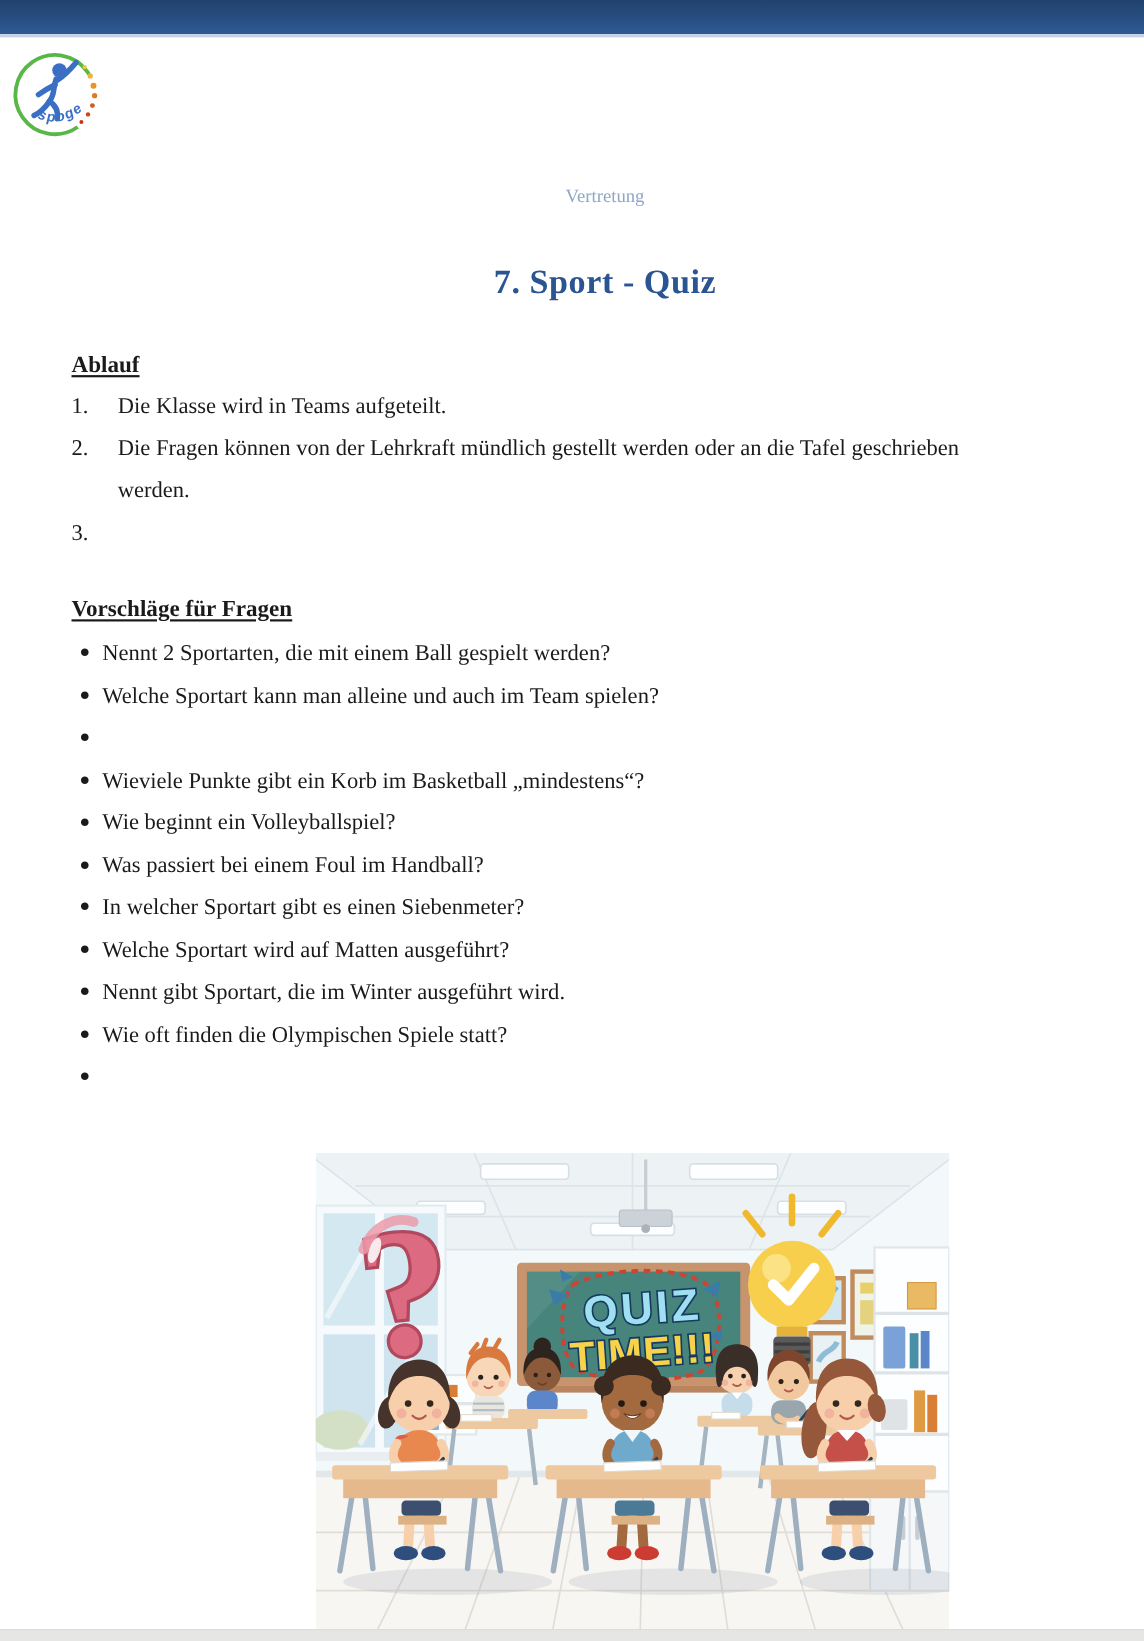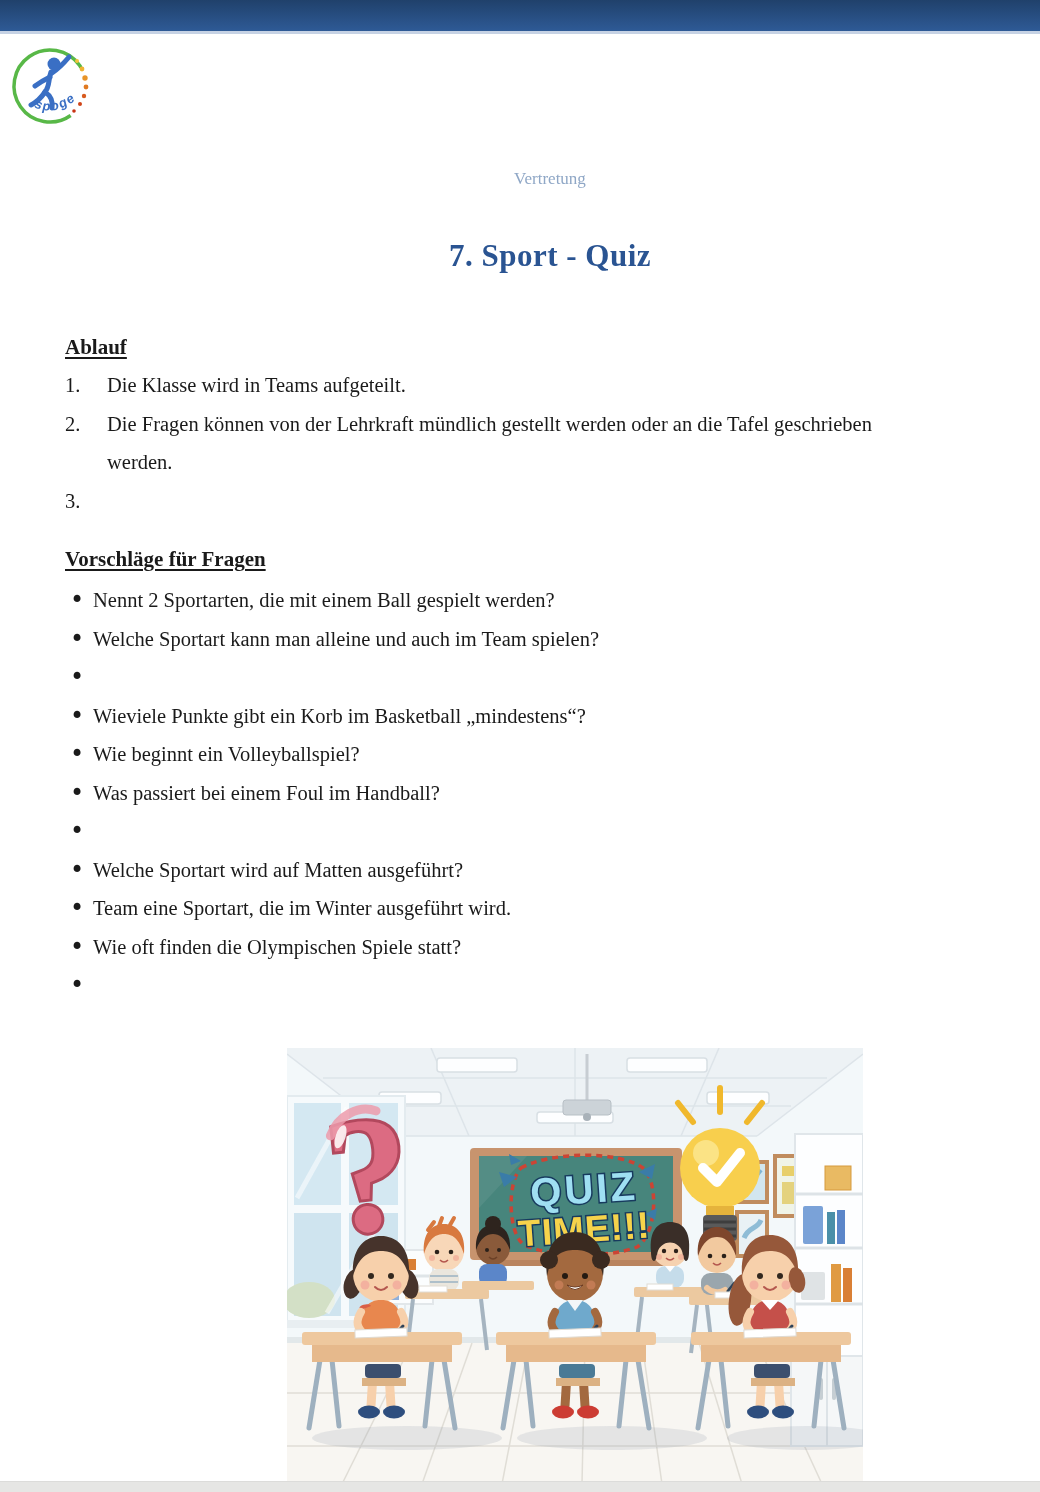--- a/index.html
+++ b/index.html
@@ -5,29 +5,29 @@
   html,body{margin:0;padding:0;background:#ffffff;}
   .page{position:relative;width:1040px;height:1492px;background:#ffffff;overflow:hidden;
         font-family:"Liberation Serif","DejaVu Serif",serif;color:#1a1a1a;}
   .topbar{position:absolute;top:0;left:0;width:1040px;height:31px;
           background:linear-gradient(#20416b,#2e5a96);border-bottom:3px solid #c6d2e4;}
   .logo{position:absolute;top:44px;left:8px;width:84px;height:84px;}
   .vertretung{position:absolute;top:169px;left:0;width:1100px;text-align:center;
               font-size:17px;color:#8fa7c6;}
   .doc-title{position:absolute;top:238px;left:0;width:1100px;text-align:center;
              font-size:31px;font-weight:bold;color:#2a5492;letter-spacing:.5px;}
-  .content{position:absolute;top:328px;left:65px;width:912px;}
+  .content{position:absolute;top:312px;left:65px;width:912px;}
   .sec-heading{font-size:21px;font-weight:bold;line-height:38px;
                text-decoration:underline;text-decoration-thickness:2px;text-underline-offset:3px;}
   .li{display:flex;align-items:flex-start;font-size:20.5px;line-height:38.5px;}
   .olist .num{flex:none;width:42px;}
   .olist .li-text{max-width:808px;}
   .ulist{padding-left:5px;}
   .ulist .bullet{flex:none;width:23px;font-size:24px;font-family:"DejaVu Sans",sans-serif;}
-  .gap-before{margin-top:20px;}
+  .gap-before{margin-top:30px;}
   .small-gap{margin-top:3px;}
   .illustration{position:absolute;top:1048px;left:287px;width:576px;height:436px;}
   .page-edge{position:absolute;bottom:0;left:0;width:1040px;height:10px;background:#e6e6e4;
              border-top:1px solid #dcdcda;}
 </style>
 </head>
 <body>
 
 <div class="page">
 
@@ -111,30 +111,31 @@
           <span class="li-text">Wie beginnt ein Volleyballspiel?</span>
         </div>
 
         <div class="li">
           <span class="bullet">•</span>
           <span class="li-text">Was passiert bei einem Foul im Handball?</span>
         </div>
 
         <div class="li">
           <span class="bullet">•</span>
+          <span class="li-text">In welcher Sportart gibt es einen Siebenmeter?</span>
         </div>
 
         <div class="li">
           <span class="bullet">•</span>
           <span class="li-text">Welche Sportart wird auf Matten ausgeführt?</span>
         </div>
 
         <div class="li">
           <span class="bullet">•</span>
-          <span class="li-text">Team eine Sportart, die im Winter ausgeführt wird.</span>
+          <span class="li-text">Nennt gibt Sportart, die im Winter ausgeführt wird.</span>
         </div>
 
         <div class="li">
           <span class="bullet">•</span>
           <span class="li-text">Wie oft finden die Olympischen Spiele statt?</span>
         </div>
 
         <div class="li">
           <span class="bullet">•</span>
         </div>

